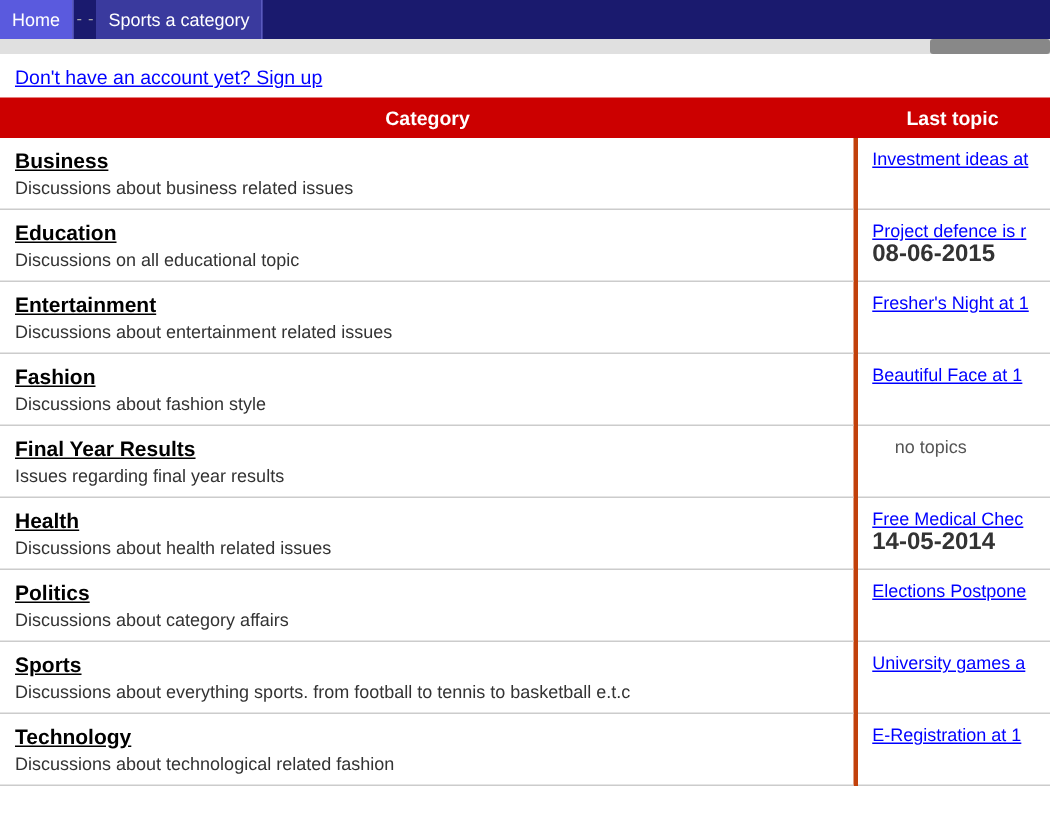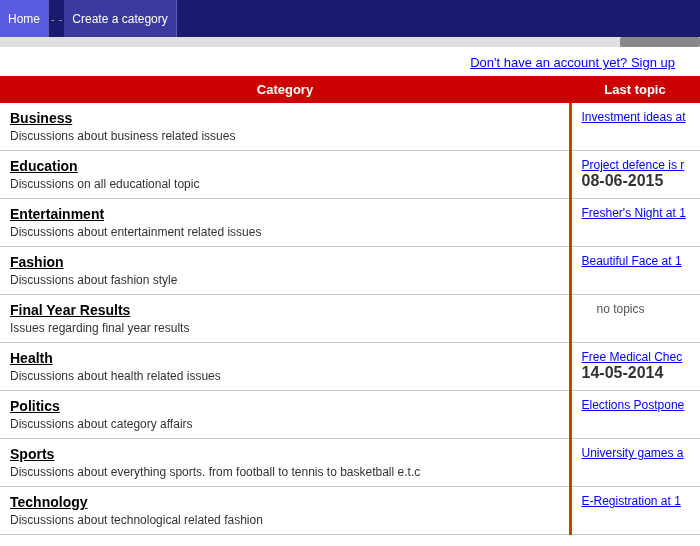--- a/index.html
+++ b/index.html
@@ -4,21 +4,21 @@
   <style>
     * { margin: 0; padding: 0; box-sizing: border-box; }
     body { font-family: Arial, sans-serif; font-size: 13px; background: #fff; }
 
     
     .navbar {
       background: #1a1a6e;
       display: flex;
       align-items: center;
       padding: 0;
-      height: 37px;
+      height: 26px;
     }
     .nav-item {
       color: #fff;
       background: #3a3a9e;
       padding: 4px 8px;
       font-size: 12px;
       cursor: pointer;
       height: 100%;
       display: flex;
       align-items: center;
@@ -37,21 +37,20 @@
       height: 100%;
     }
 
     
     .signup-link {
       color: blue;
       text-decoration: underline;
       display: block;
       padding: 8px 25px 6px 10px;
       font-size: 13px;
-      text-align: right;
     }
 
     
     .main-table {
       width: 100%;
       border-collapse: collapse;
     }
     .main-table thead tr th {
       background: #cc0000;
       color: #fff;
@@ -106,21 +105,21 @@
       margin-left: 15px;
     }
   </style>
 </head>
 <body>
 
 <nav class="navbar">
   <a class="nav-item">Home</a>
   <span class="nav-sep">-</span>
   <span class="nav-sep">-</span>
-  <a class="nav-item">Create a category</a>
+  <a class="nav-item">Sports a category</a>
 </nav>
 
 <div style="height:10px; background:#e0e0e0; display:flex; justify-content:flex-end;">
   <div style="width:80px; height:10px; background:#888; border-radius:2px;"></div>
 </div>
 
 <a class="signup-link">Don't have an account yet? Sign up</a>
 
 <table class="main-table">
   <thead>

